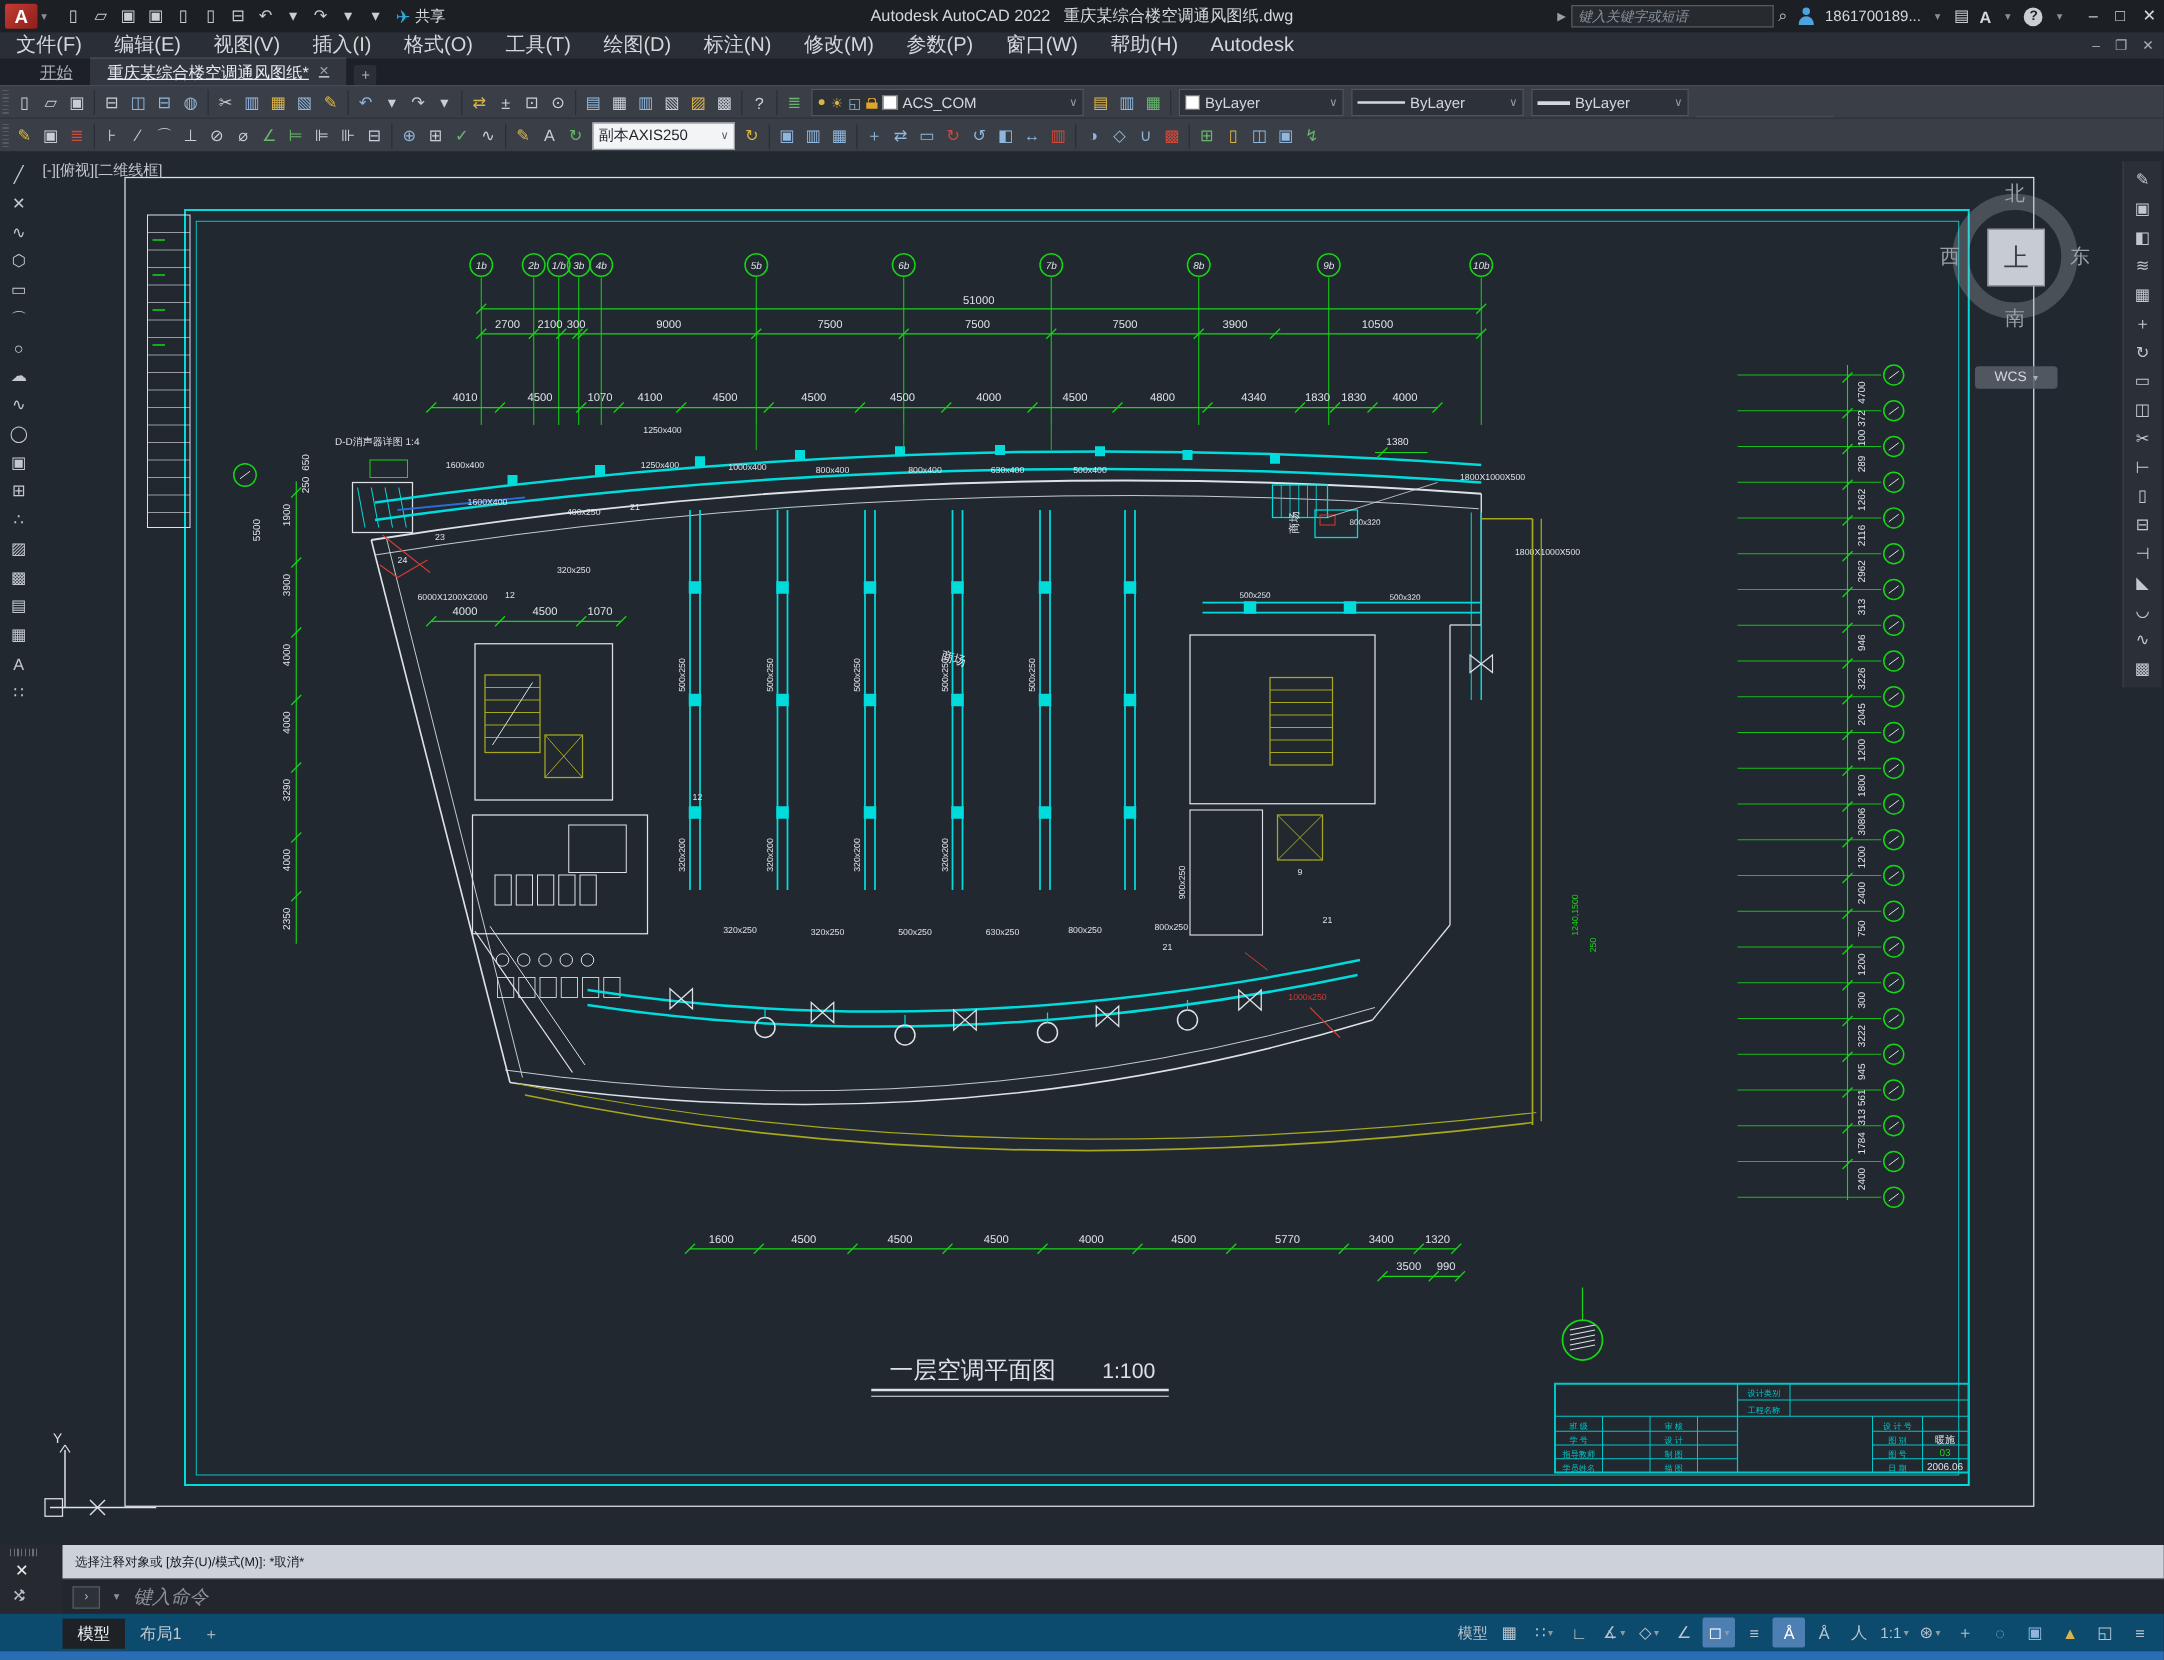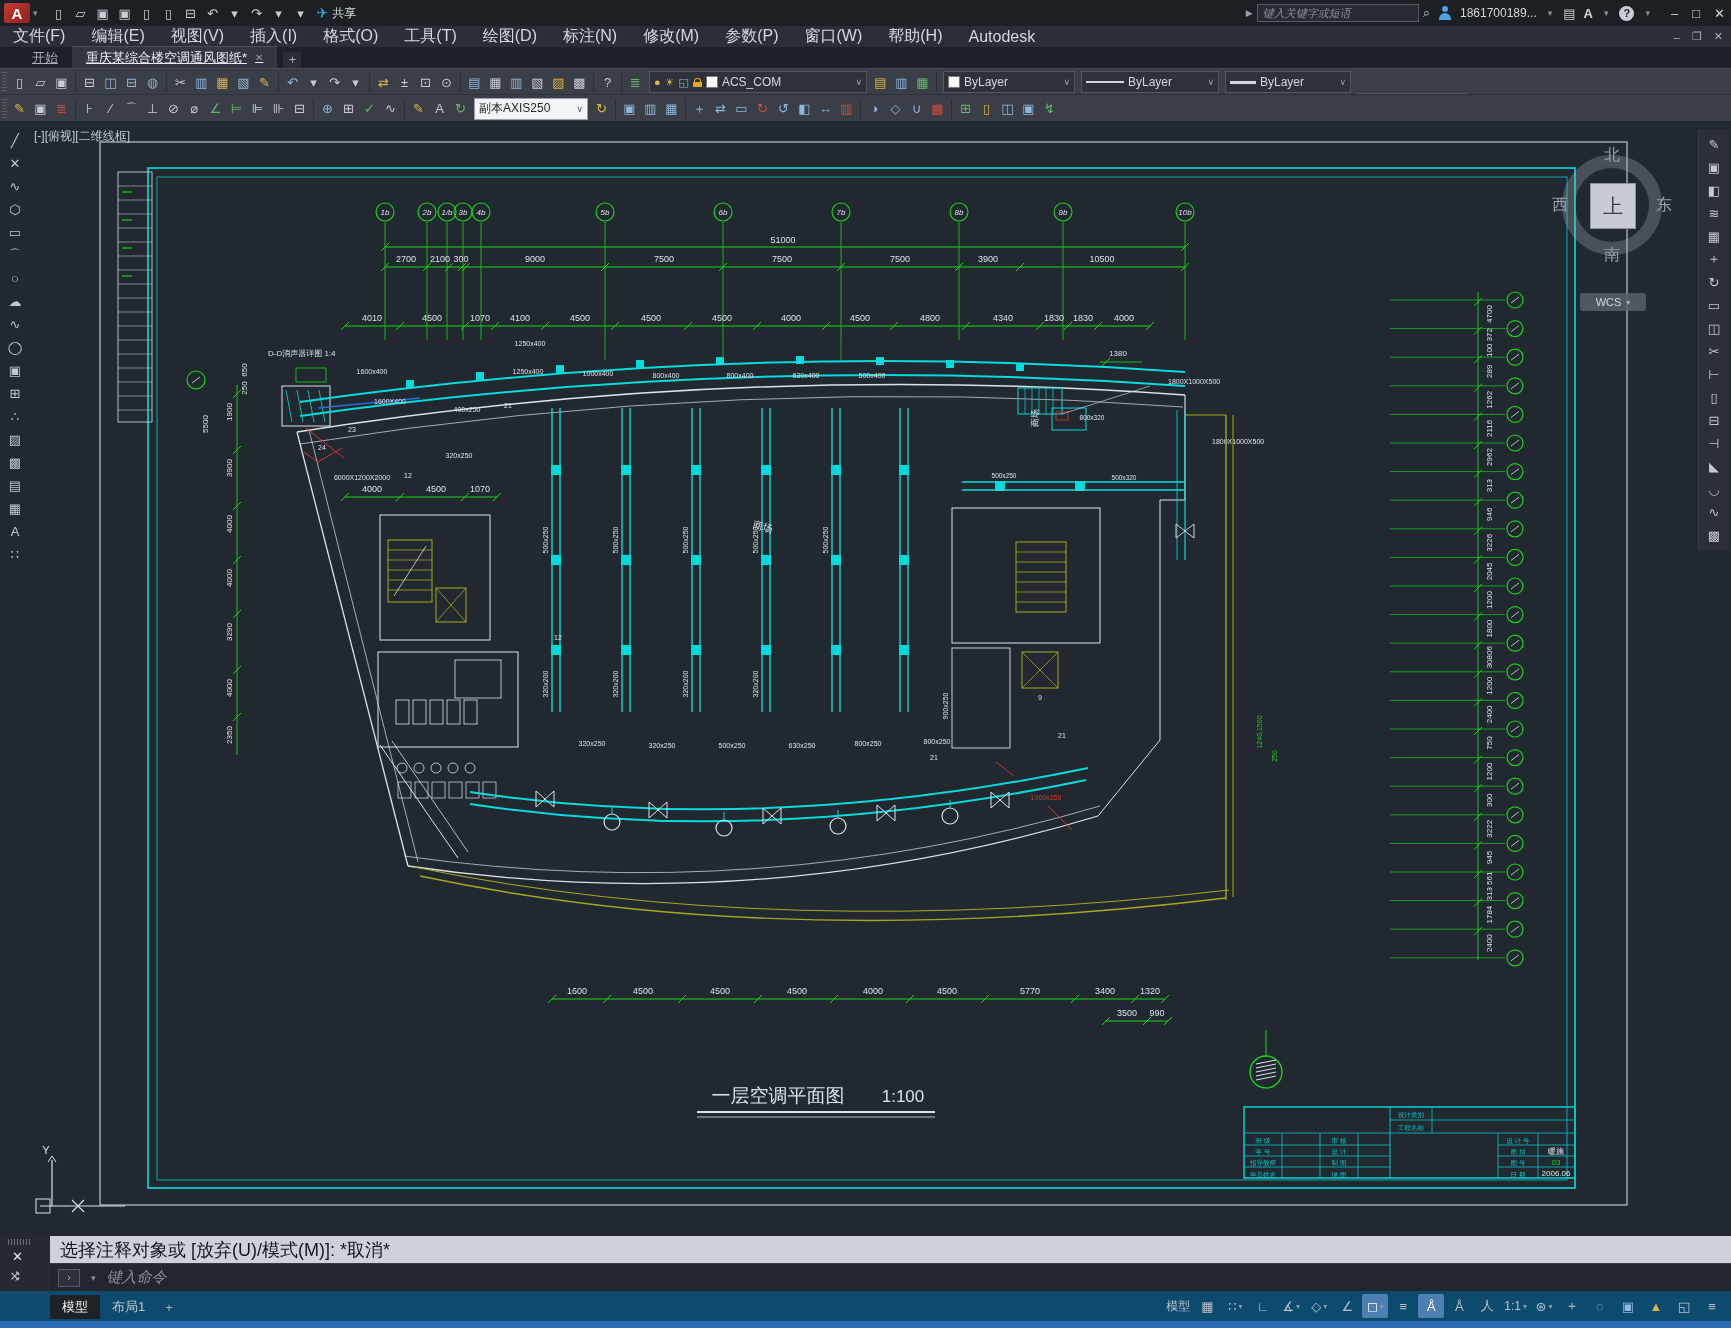--- a/index.html
+++ b/index.html
@@ -67,21 +67,21 @@
   .compass .ring{position:absolute;left:8px;top:8px;width:100px;height:100px;border-radius:50%;border:13px solid rgba(180,186,195,.28);box-sizing:border-box;}
   .compass .dir{position:absolute;color:#9aa0a8;font-size:16px;width:20px;text-align:center;}
   .compass .sq{position:absolute;left:36px;top:36px;width:44px;height:44px;background:#c7ccd3;color:#3a3f47;font-size:20px;display:flex;align-items:center;justify-content:center;border:1px solid #8f959d;}
   .wcsbtn{position:absolute;left:1580px;top:172px;width:66px;height:18px;background:rgba(88,95,104,.85);border-radius:3px;color:#d4d8de;font-size:11px;display:flex;align-items:center;justify-content:center;gap:5px;}
   .wcsbtn .cv{font-size:8px;color:#aab0b8;}
   
   .cmdgutter{position:absolute;left:0;top:1236px;width:50px;height:55px;background:#262a30;color:#c9ced6;}
   .cmdgutter .grip{position:absolute;left:8px;top:3px;width:22px;height:6px;background:repeating-linear-gradient(90deg,#6a707a 0 1px,transparent 1px 3px);}
   .cmdgutter .gx{position:absolute;left:12px;top:13px;font-size:13px;color:#e8ebef;}
   .cmdgutter .gw{position:absolute;left:10px;top:33px;font-size:12px;color:#b9bfc7;transform:rotate(90deg);}
-  .cmdhist{position:absolute;left:50px;top:1236px;width:1681px;height:27px;background:#ccd2d8;color:#141820;font-size:18px;display:flex;align-items:center;padding-left:10px;box-sizing:border-box;}
+  .cmdhist{position:absolute;left:50px;top:1236px;width:1681px;height:27px;background:#ccd2d8;color:#141820;font-size:10px;display:flex;align-items:center;padding-left:10px;box-sizing:border-box;}
   .cmdinput{position:absolute;left:50px;top:1263px;width:1681px;height:28px;background:#23262c;display:flex;align-items:center;color:#8a9099;font-size:15px;gap:8px;padding-left:8px;box-sizing:border-box;border-top:1px solid #34383f;}
   .cmdbtn{width:20px;height:16px;border:1px solid #565b63;background:#2d3138;color:#aab0b8;font-size:10px;display:flex;align-items:center;justify-content:center;}
   .cmdinput .ph{font-style:italic;}
   
   .bottombar{position:absolute;left:0;top:1291px;width:1731px;height:30px;background:#0c4a6e;display:flex;align-items:center;color:#c3c8cf;}
   .lt{height:24px;display:flex;align-items:center;padding:0 12px;font-size:13px;margin-top:2px;}
   .lt.active{background:#1e2126;color:#eef1f4;}
   .lt.plus{padding:0 8px;color:#aab0b8;}
   .statcluster{margin-left:auto;display:flex;align-items:center;gap:2px;padding-right:6px;}
   .sbi{min-width:22px;height:24px;display:flex;align-items:center;justify-content:center;font-size:13px;color:#b9c3cd;padding:0 2px;border-radius:2px;}
@@ -109,20 +109,23 @@
         <div class="ic">⊟</div>
         <div class="ic itB">↶</div>
         <div class="ic">▾</div>
         <div class="ic">↷</div>
         <div class="ic">▾</div>
         <div class="ic">▾</div>
       </div>
     <div class="share">
       <span class="plane">✈</span>
       <span>共享</span>
+    </div>
+    <div class="titletext">
+      <span>Autodesk AutoCAD 2022</span>&nbsp;&nbsp;&nbsp;<span>重庆某综合楼空调通风图纸.dwg</span>
     </div>
     <div class="t-right">
       <div class="searchbox">
         <span class="expander">▶</span>
         <div class="searchfield">键入关键字或短语</div>
         <span class="mag">⌕</span>
       </div>
       <div class="avatar">
           <div class="head"></div>
           <div class="bod"></div>

